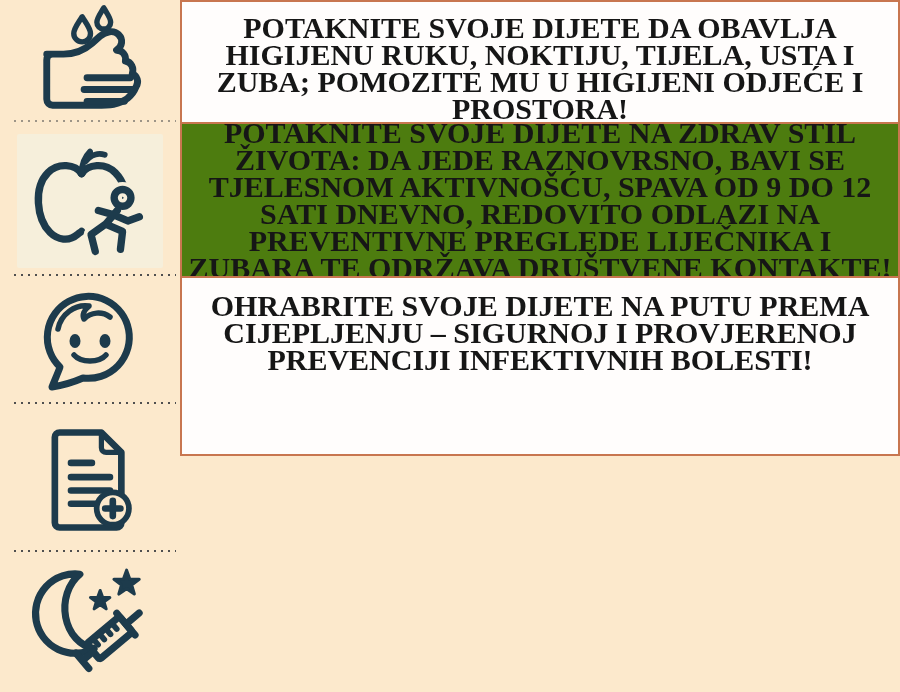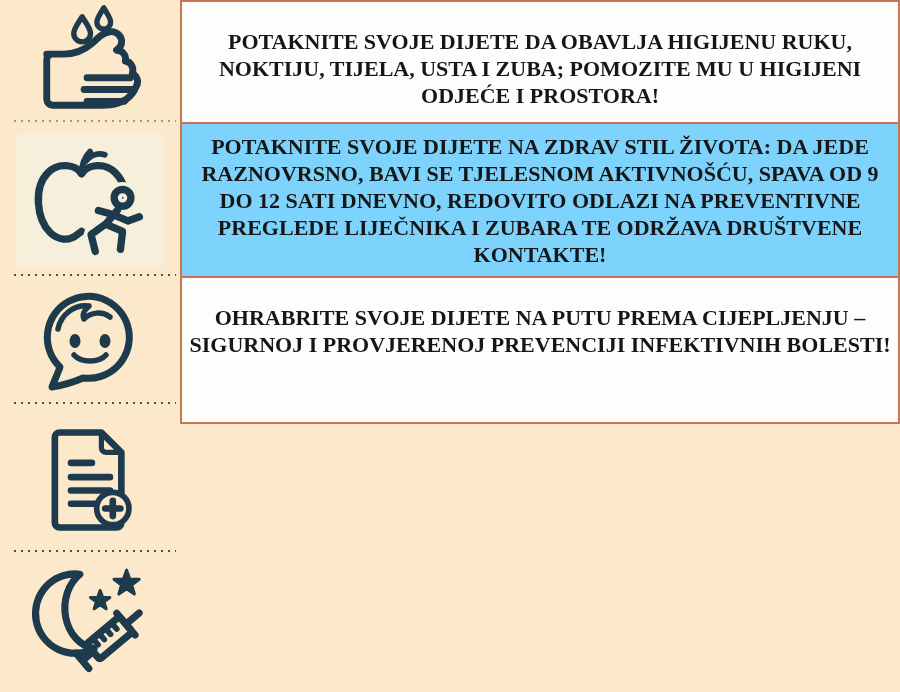--- a/index.html
+++ b/index.html
@@ -30,28 +30,28 @@
 
   
   .text-col{flex:1;display:flex;flex-direction:column;}
   .tip-box{
     box-sizing:border-box;border:2px solid #c8764f;
     display:flex;flex-direction:column;align-items:center;justify-content:center;
     padding:0 4px;
   }
   .tip-box + .tip-box{margin-top:-2px;}
   .tip-box.light{background:#fffdfc;}
-  .tip-box.peach{background:#7dd3fc;}
+  .tip-box.peach{background:#4d7c0f;}
   .tip-box.b1{height:124px;padding-top:12px;}
   .tip-box.b2{height:156px;}
   .tip-box.b3{height:130px;}
   .tip-box.b4{height:150px;}
-  .tip-box.b5{height:148px;justify-content:flex-start;padding-top:26px;}
+  .tip-box.b5{height:180px;justify-content:flex-start;padding-top:14px;}
   .tip-text{
-    margin:0;font-weight:700;font-size:22px;line-height:27px;
+    margin:0;font-weight:700;font-size:30px;line-height:27px;
     text-align:center;color:#161616;
   }
 </style>
 </head>
 <body>
 
 <div class="page">
 
   <aside class="icon-col">
 

